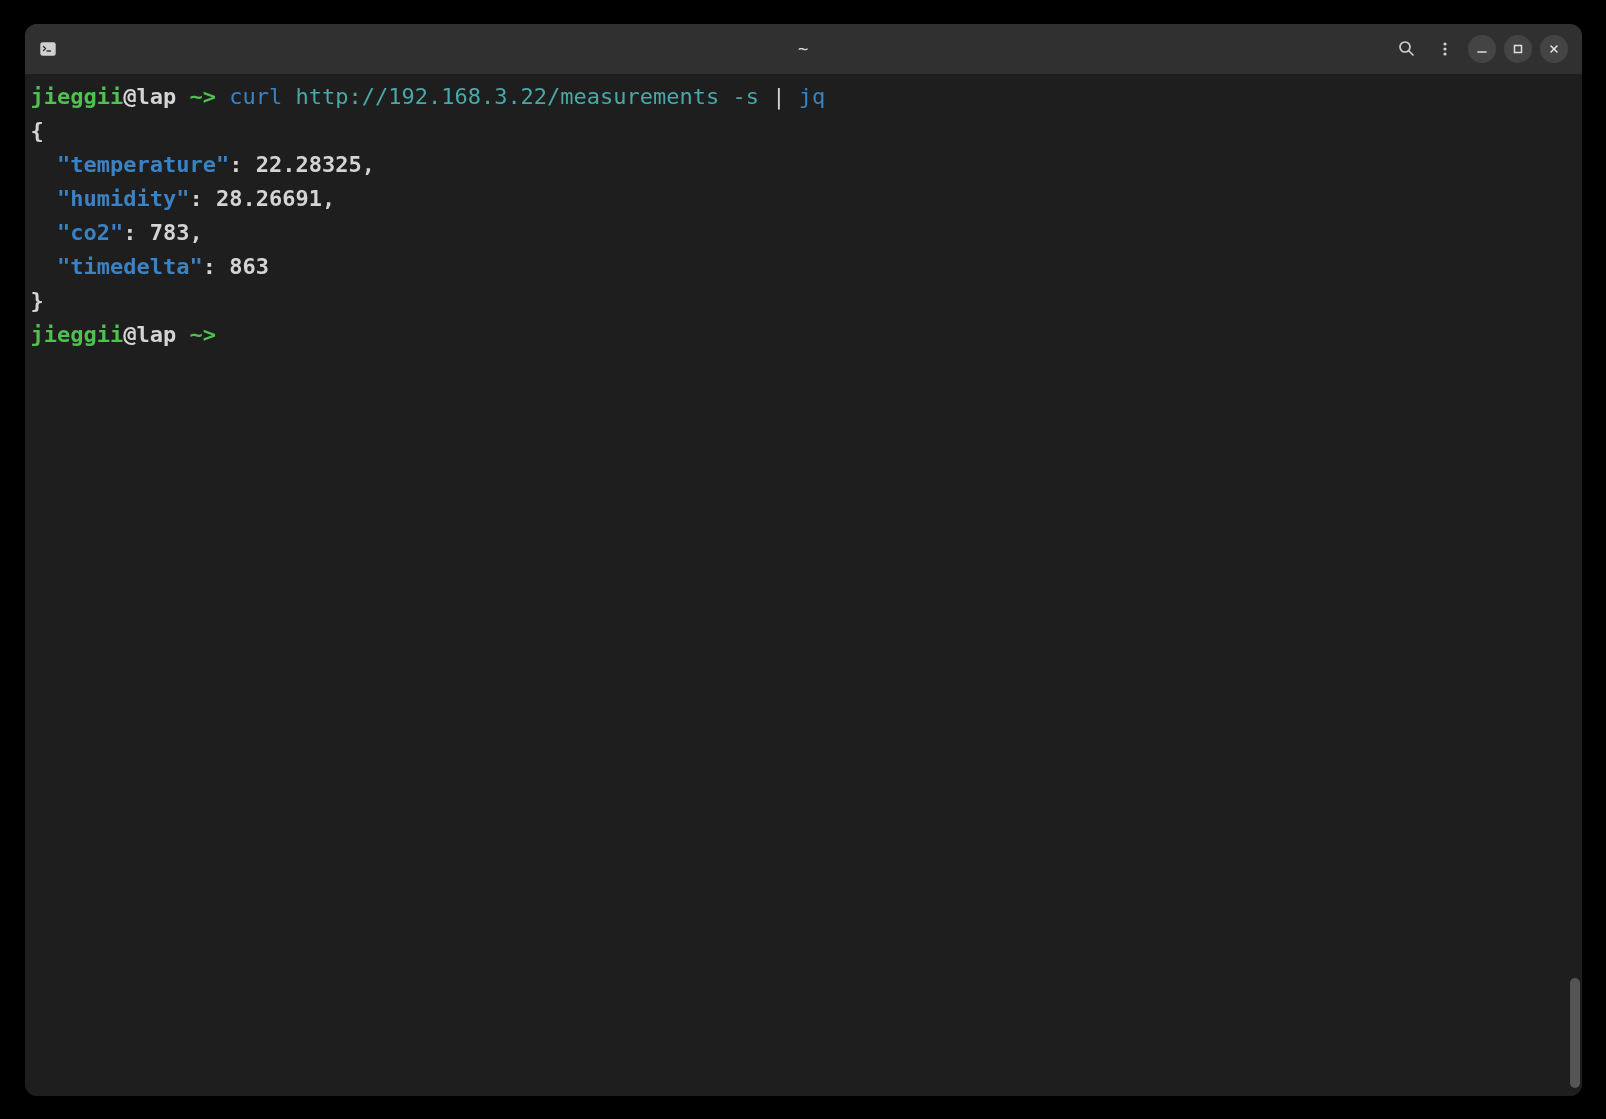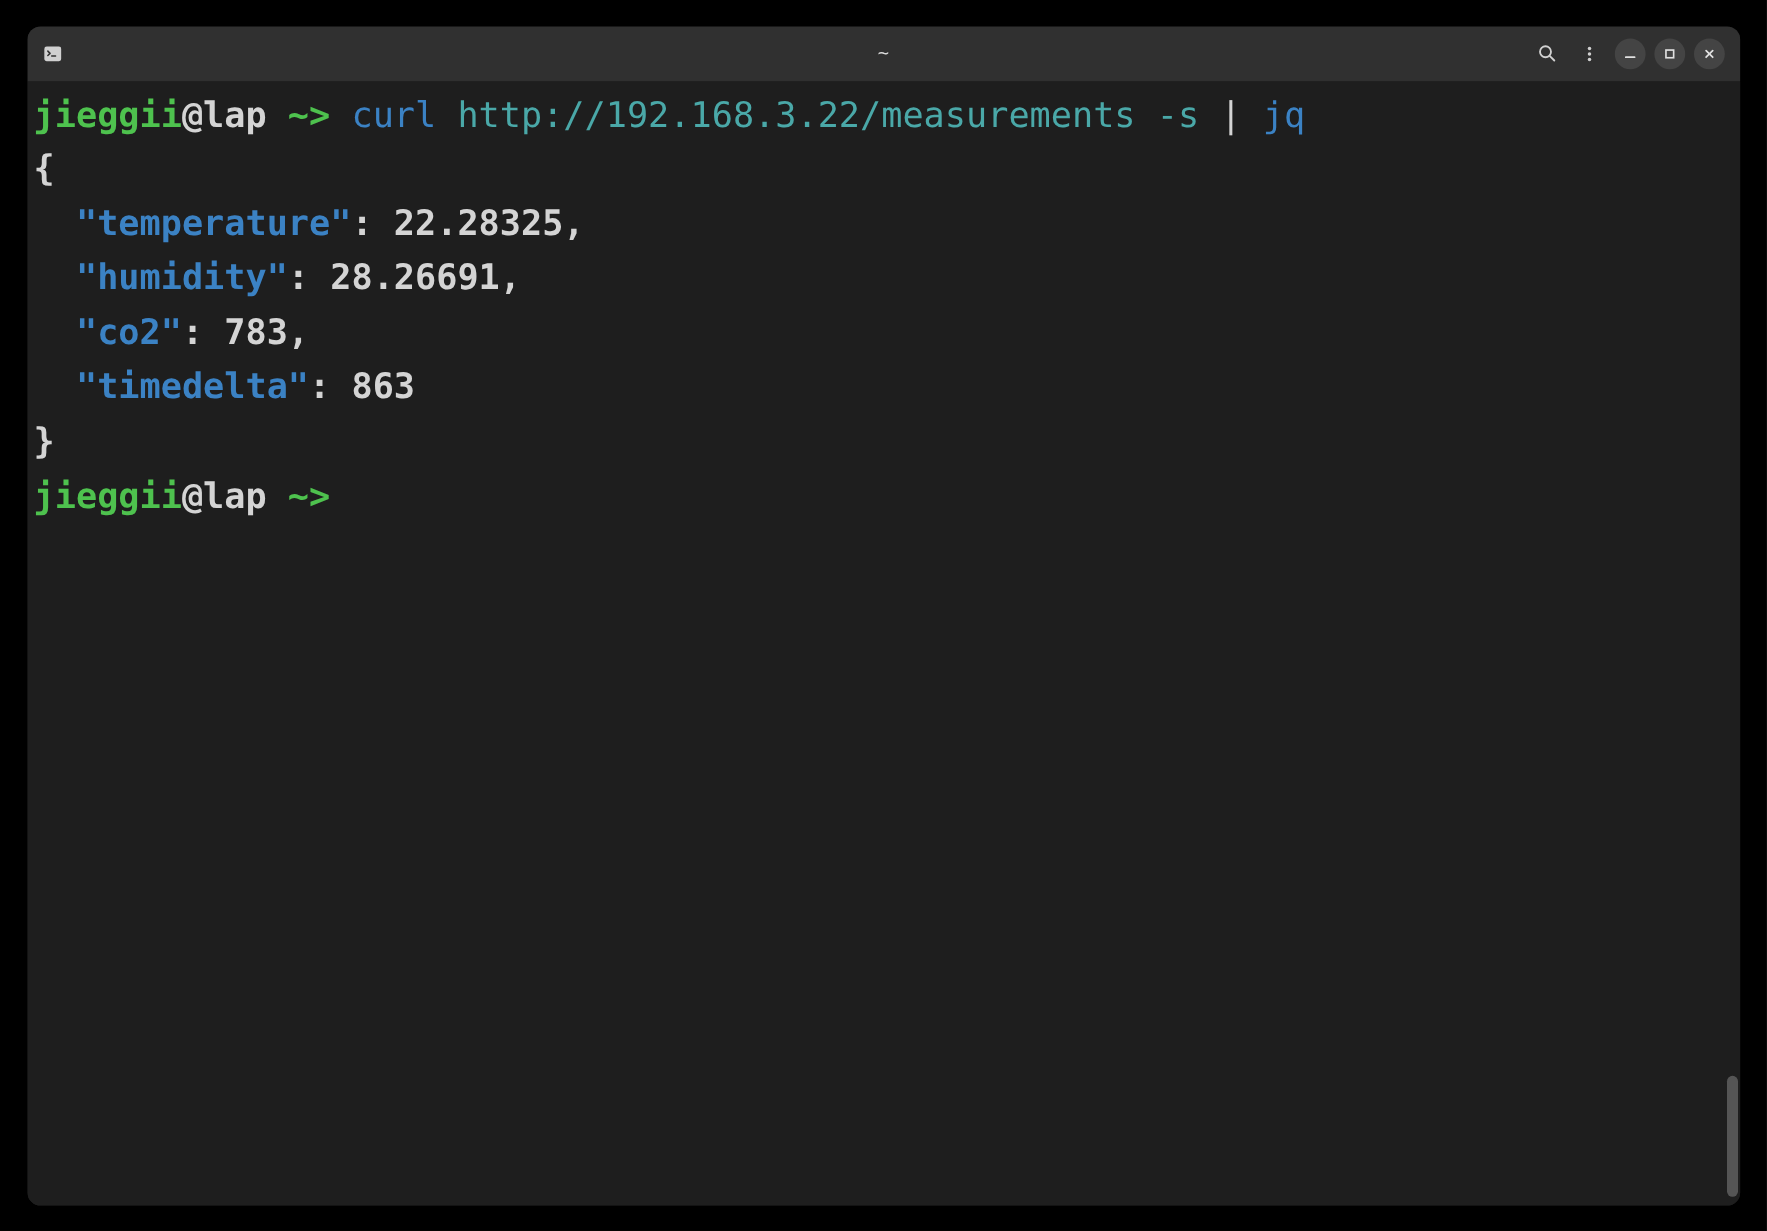--- a/index.html
+++ b/index.html
@@ -79,21 +79,21 @@
       color: #d0d0d0;
       cursor: pointer;
     }
     .titlebar-btn-circle {
       background: #444444;
     }
     .terminal-body {
       flex: 1;
       background: #1e1e1e;
       padding: 6px 6px;
-      font-size: 32px;
+      font-size: 22px;
       line-height: 1.55;
       color: #d4d4d4;
       font-family: 'DejaVu Sans Mono', 'Menlo', 'Consolas', monospace;
       white-space: pre;
       overflow: hidden;
       position: relative;
     }
     .user { color: #4ec24e; font-weight: bold; }
     .host { color: #d4d4d4; font-weight: bold; }
     .path { color: #4ec24e; font-weight: bold; }

